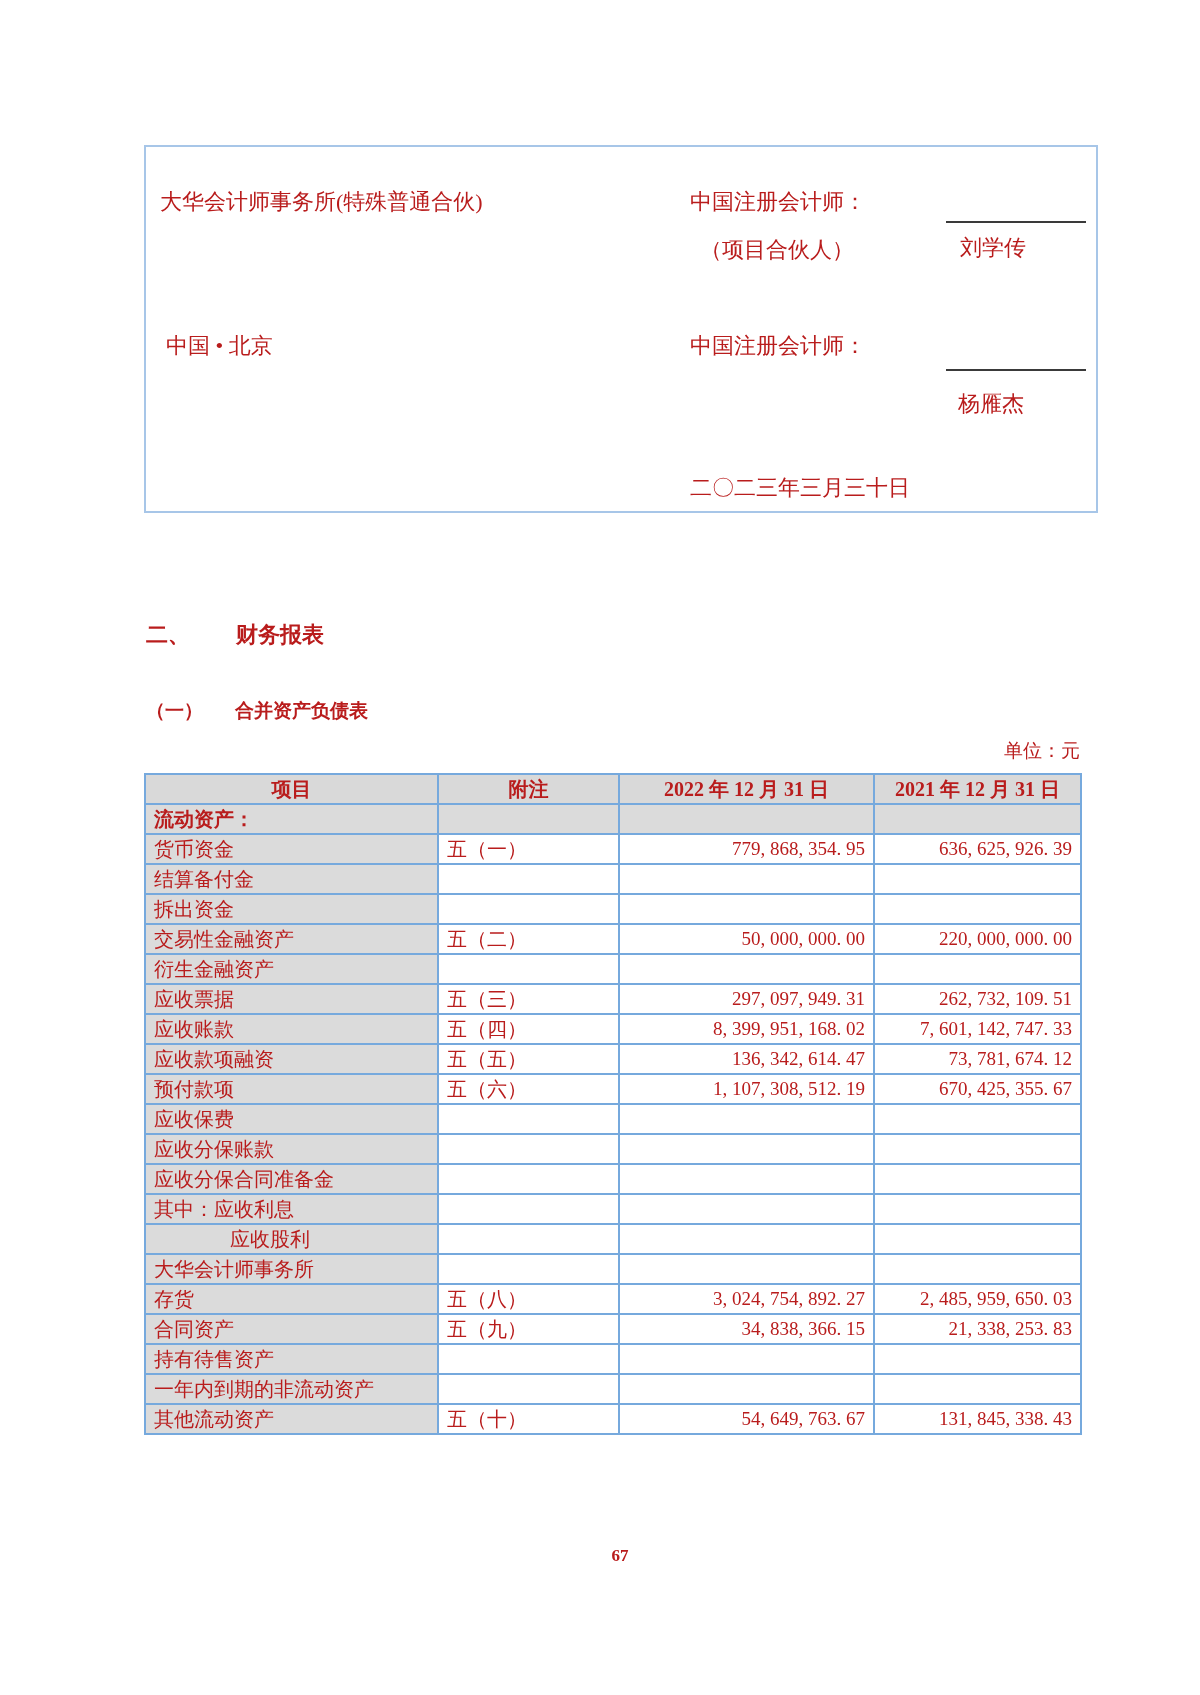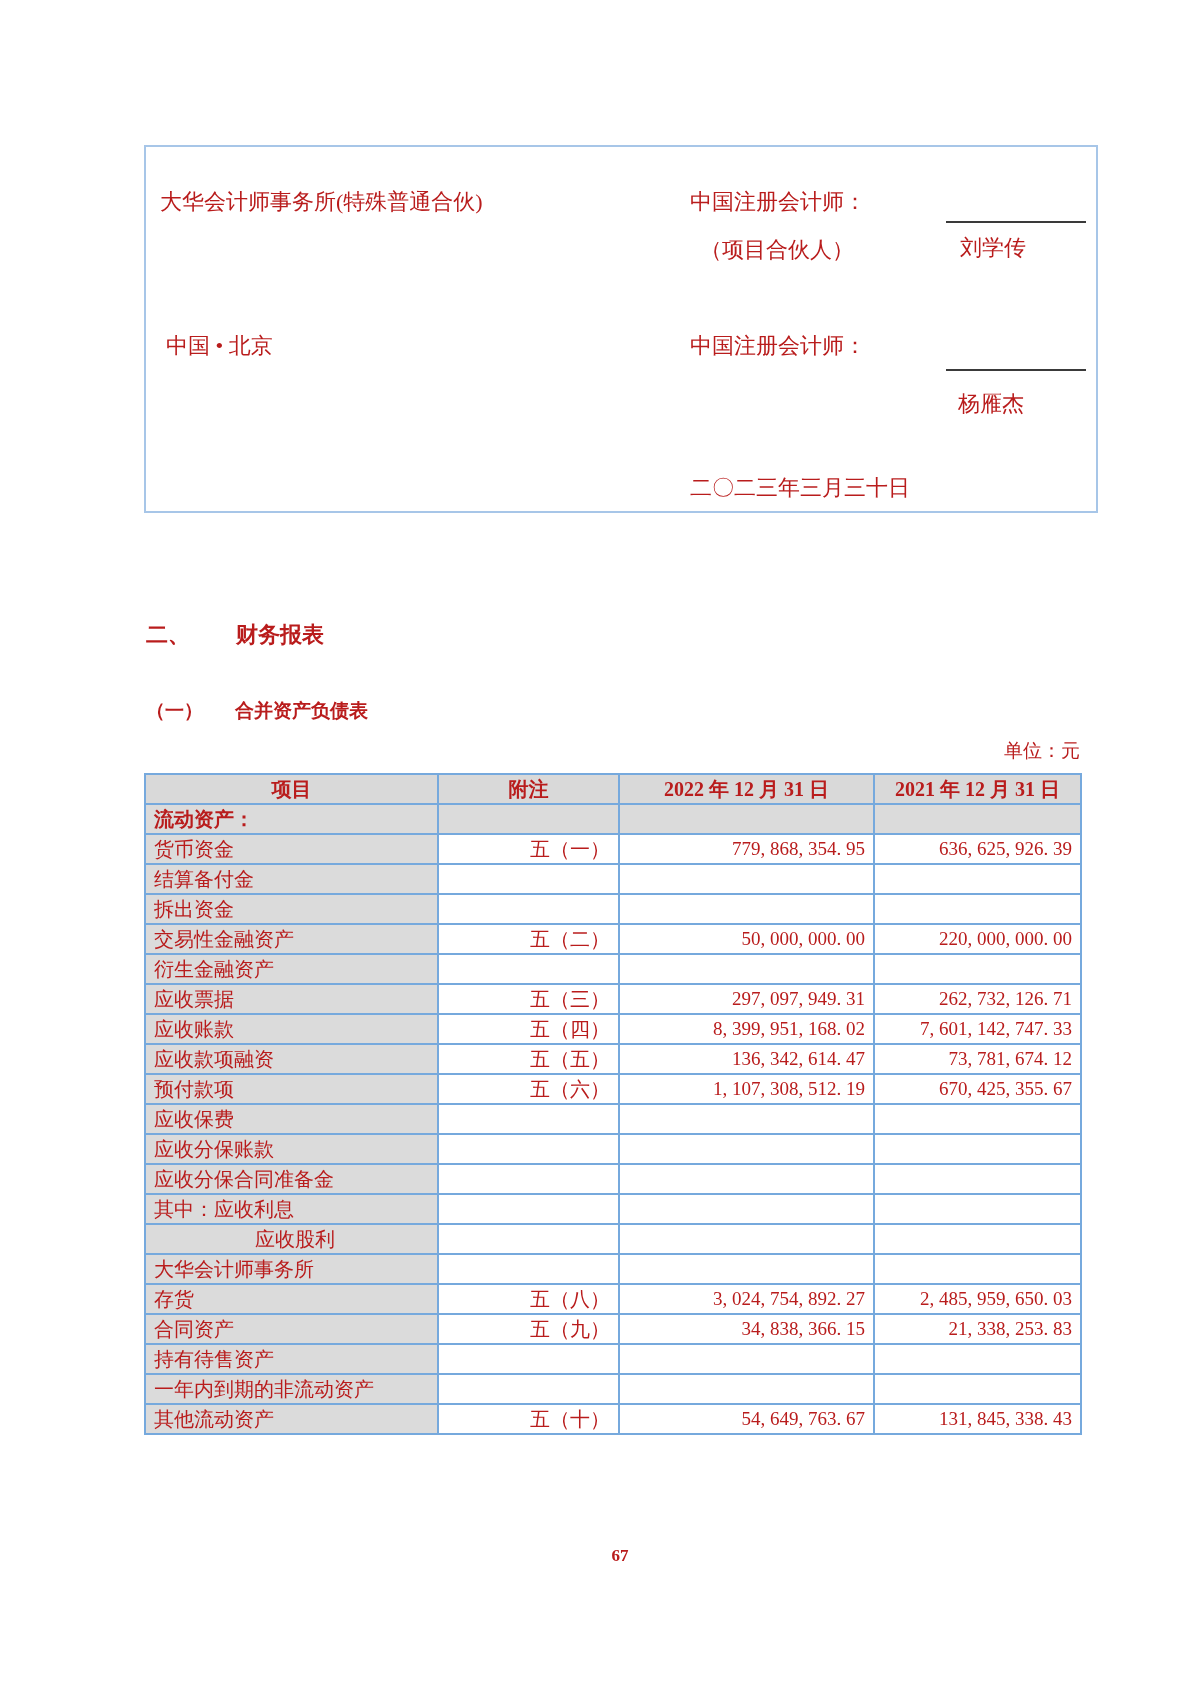--- a/index.html
+++ b/index.html
@@ -45,24 +45,24 @@
     border-collapse:collapse; table-layout:fixed; font-size:20px;
   }
   table.bs th, table.bs td {
     border:2px solid #76a9dd; height:30px; padding:0 8px;
     overflow:hidden; white-space:nowrap; box-sizing:border-box;
   }
   table.bs th {
     background:#d9d9d9; font-weight:bold; text-align:center; font-size:20px;
   }
   td.item { background:#dbdbdb; text-align:left; padding-left:10px; }
-  td.item.indent { padding-left:109px; }
+  td.item.indent { padding-left:84px; }
   tr.section td { background:#dbdbdb; }
   tr.section td.item { font-weight:bold; }
-  td.note { text-align:right; }
+  td.note { text-align:left; }
   td.num  { text-align:right; font-size:19px; }
 
   .page-number {
     position:absolute; left:0; top:1546px; width:100%;
     text-align:center; font-size:17px;font-weight:bold;
   }
 </style>
 </head>
 <body>
 
@@ -142,21 +142,21 @@
         <tr class="item-row">
           <td class="item">衍生金融资产</td>
           <td class="note"></td>
           <td class="num"></td>
           <td class="num"></td>
         </tr>
         <tr class="item-row">
           <td class="item">应收票据</td>
           <td class="note">五（三）</td>
           <td class="num">297, 097, 949. 31</td>
-          <td class="num">262, 732, 126. 71</td>
+          <td class="num">262, 732, 109. 51</td>
         </tr>
         <tr class="item-row">
           <td class="item">应收账款</td>
           <td class="note">五（四）</td>
           <td class="num">8, 399, 951, 168. 02</td>
           <td class="num">7, 601, 142, 747. 33</td>
         </tr>
         <tr class="item-row">
           <td class="item">应收款项融资</td>
           <td class="note">五（五）</td>

